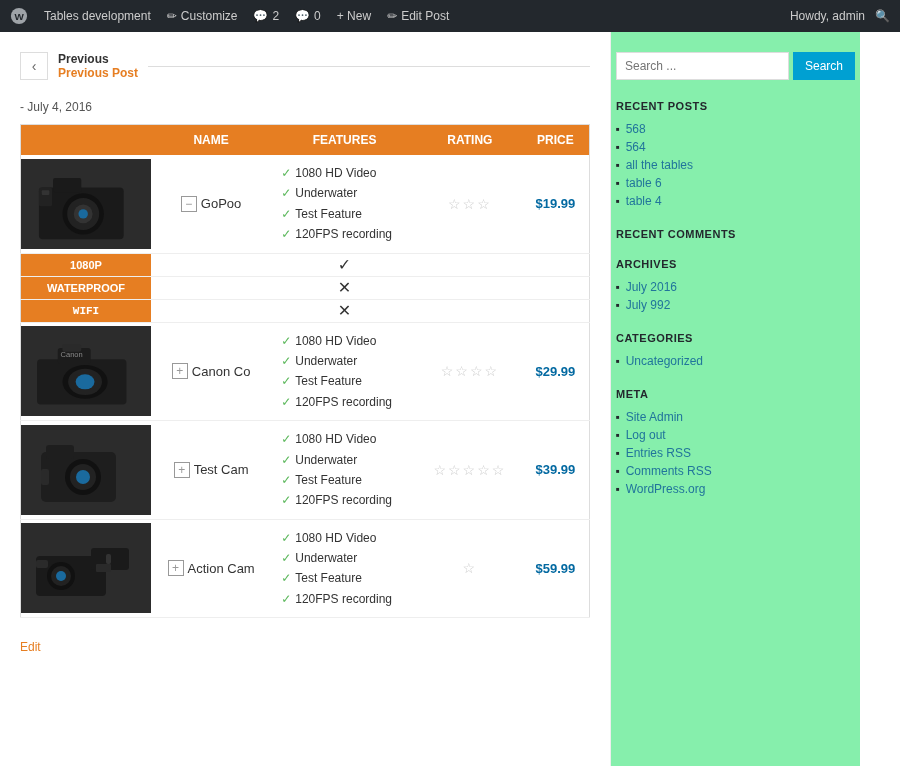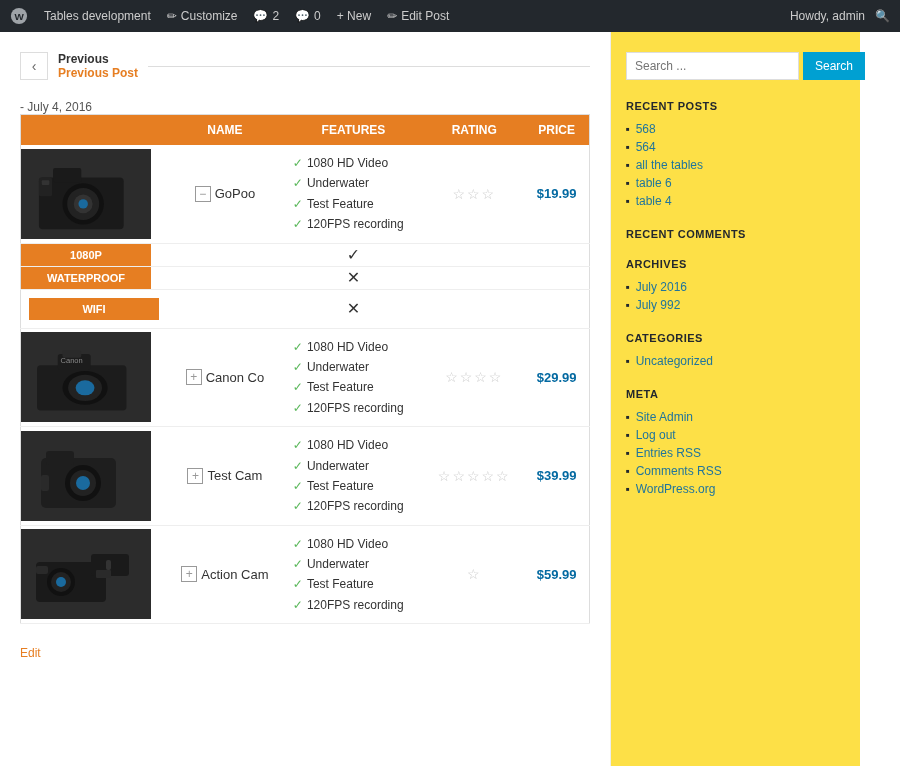--- a/index.html
+++ b/index.html
@@ -57,21 +57,21 @@
     .nav-prev {
       margin-left: 10px;
     }
     .nav-prev .nav-label { color: #333; font-size: 12px; }
     .nav-prev .nav-sublabel { color: #e67e22; font-size: 12px; }
 
     
     .post-date {
       font-size: 12px;
       color: #555;
-      margin-bottom: 0;
+      margin-bottom: 10px;
     }
 
     
     .comp-table {
       border: 1px solid #ddd;
       border-collapse: collapse;
       width: 100%;
     }
     .comp-table th {
       background: #e67e22;
@@ -156,23 +156,23 @@
       display: flex;
       align-items: center;
       justify-content: center;
     }
 
     .edit-link { color: #e67e22; font-size: 12px; text-decoration: none; margin-top: 10px; display: inline-block; }
 
     
     .sidebar {
       width: 250px;
-      padding: 20px 15px;
+      padding: 20px 5px;
       border-left: 1px solid #eee;
-      background: #fde047;
+      background: #86efac;
     }
     .sidebar-search {
       display: flex;
       margin-bottom: 20px;
       gap: 4px;
     }
     .sidebar-search input {
       flex: 1;
       padding: 6px 8px;
       border: 1px solid #ddd;
@@ -333,21 +333,21 @@
           <td style="padding:0;">
             <div class="expand-btn">WATERPROOF</div>
           </td>
           <td></td>
           <td class="expand-check-cell">✕</td>
           <td></td>
           <td></td>
         </tr>
 
         <tr class="expand-row">
-          <td style="padding:8px;">
+          <td style="padding:0;font-family:Liberation Mono, monospace;">
             <div class="expand-btn">WIFI</div>
           </td>
           <td></td>
           <td class="expand-check-cell">✕</td>
           <td></td>
           <td></td>
         </tr>
 
         <tr class="row-product">
           <td style="padding:0;">

